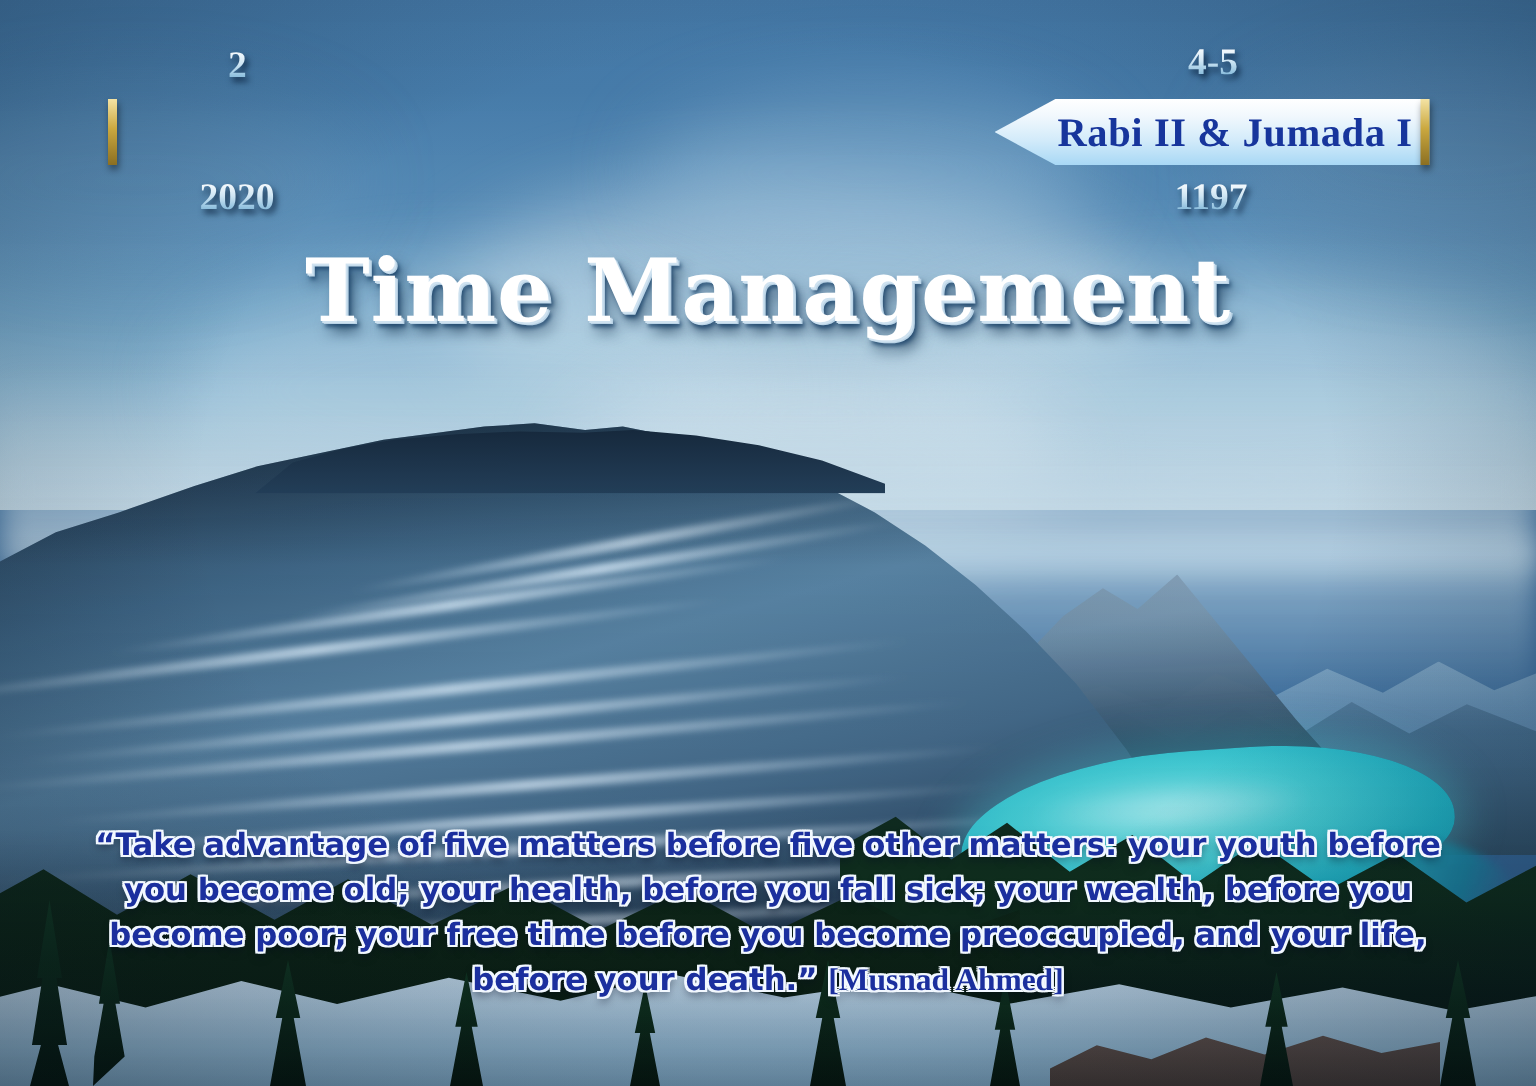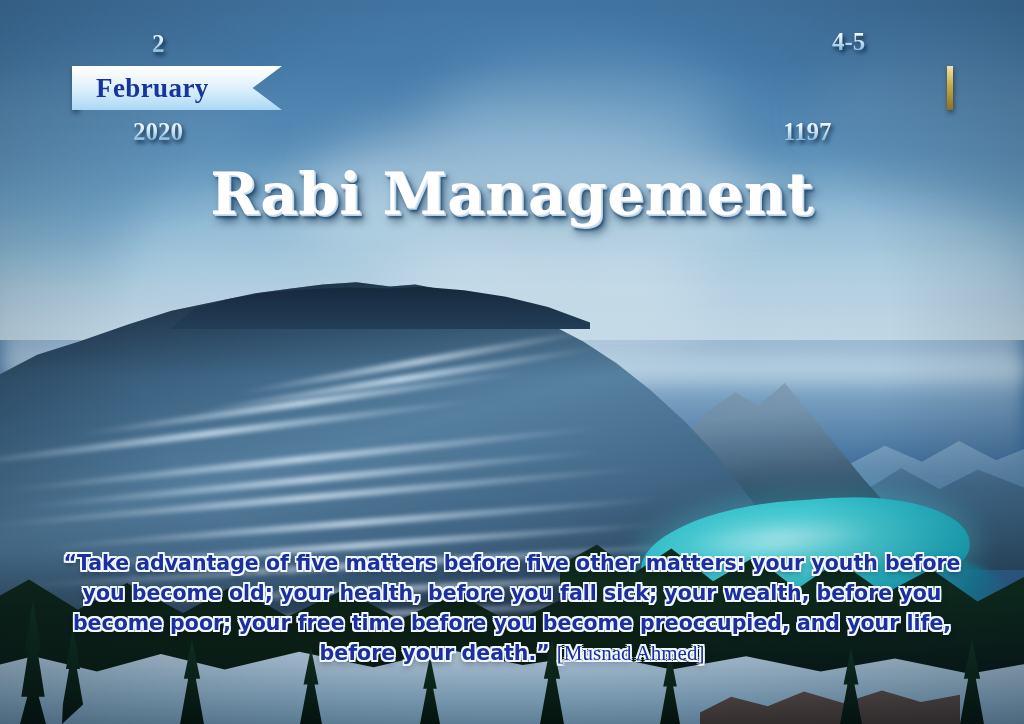--- a/index.html
+++ b/index.html
@@ -222,21 +222,21 @@
     color:#eaf6fd;
     background:linear-gradient(180deg,#ffffff 10%,#cfe6f4 45%,#8fc0de 75%,#6ba5c9 100%);
     -webkit-background-clip:text;background-clip:text;
     -webkit-text-fill-color:transparent;
     text-shadow:none;
     filter:drop-shadow(2px 3px 2px rgba(0,20,45,.75));
     white-space:nowrap;
   }
   .num-day   {left:152px;top:30px;}
   .num-year  {left:133px;top:118px;}
-  .num-hday  {left:832px;top:28px;}
+  .num-hday  {left:792px;top:28px;}
   .num-hyear {left:783px;top:118px;}
 
   
   .title{
     position:absolute;left:0;top:160px;width:1024px;text-align:center;
     font-family:"DejaVu Serif", serif;
     font-weight:700;font-size:58px;letter-spacing:.5px;
     color:#ffffff;
     text-shadow:
       1px 1px 0 #cfe2f0,
@@ -258,21 +258,21 @@
     text-shadow:
       -1.6px -1.6px 0 #f2f8ff, 1.6px -1.6px 0 #f2f8ff,
       -1.6px  1.6px 0 #f2f8ff, 1.6px  1.6px 0 #f2f8ff,
       -1.6px 0 0 #f2f8ff, 1.6px 0 0 #f2f8ff,
        0 -1.6px 0 #f2f8ff, 0 1.6px 0 #f2f8ff,
        0 3px 6px rgba(0,10,30,.55);
     margin:0;
   }
   .source{
     font-family:"Liberation Serif", serif;
-    font-weight:400;font-size:21px;
+    font-weight:700;font-size:21px;
   }
 
   [data-interactable="true"]{cursor:default;}
 </style>
 </head>
 <body>
 
 <div class="poster" data-interactable="false">
 
   <div class="sky" data-interactable="false">
@@ -331,31 +331,31 @@
   <div class="tree t7" data-interactable="false"></div>
   <div class="tree t8" data-interactable="false"></div>
   <div class="tree t9" data-interactable="false"></div>
 
   <div class="blue-tone" data-interactable="false"></div>
   <div class="vignette" data-interactable="false"></div>
 
   <div class="num num-day" data-interactable="false">2</div>
 
   <div class="gold-left" data-interactable="false"></div>
-  <div class="banner banner-left" data-interactable="true">
-    <span class="label" data-interactable="false">February</span>
-  </div>
 
   <div class="num num-year" data-interactable="false">2020</div>
 
   <div class="num num-hday" data-interactable="false">4-5</div>
 
+  <div class="banner banner-right" data-interactable="true">
+    <span class="label" data-interactable="false">Rabi II &amp; Jumada I</span>
+  </div>
   <div class="gold-right" data-interactable="false"></div>
 
   <div class="num num-hyear" data-interactable="false">1197</div>
 
-  <div class="title" data-interactable="false">Rabi Management</div>
+  <div class="title" data-interactable="false">Time Management</div>
 
   <div class="quote-wrap" data-interactable="false">
     <p class="quote" data-interactable="false"><span data-interactable="false">“Take advantage of five matters before five other matters: your youth before you become old; your health, before you fall sick; your wealth, before you become poor; your free time before you become preoccupied, and your life, before your death.”</span> <span class="source" data-interactable="false">[Musnad Ahmed]</span></p>
   </div>
 
 </div>
 
 </body></html>

